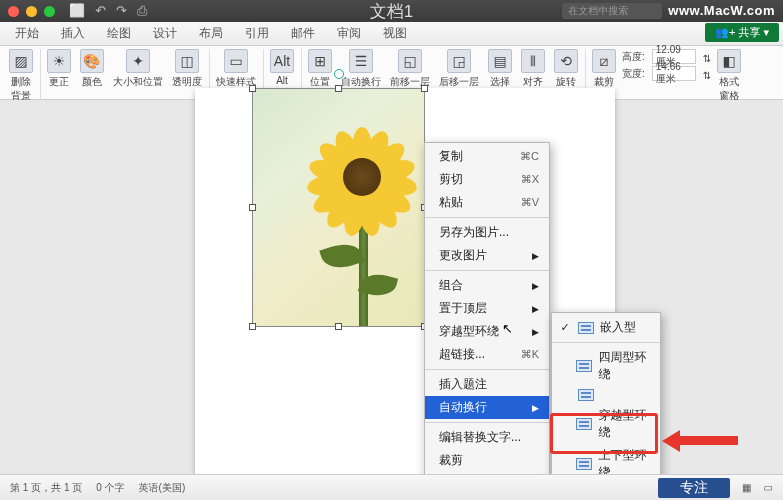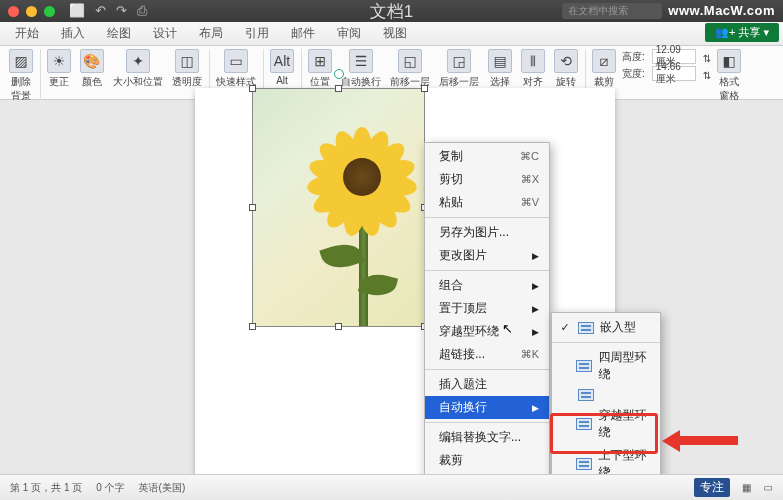--- a/index.html
+++ b/index.html
@@ -65,21 +65,21 @@
     .highlight-box { position: absolute; border: 3px solid #e8352c; border-radius: 3px; pointer-events: none; }
     .hb1 { top: 413px; left: 550px; width: 108px; height: 41px; }
     .arrow-red { position: absolute; top: 432px; left: 662px; width: 76px; height: 18px; }
     .arrow-red::before { content:''; position: absolute; top: 4px; left: 14px; right: 0; height: 9px; background: #e8352c; }
     .arrow-red::after { content:''; position: absolute; left: 0; top: -2px; border-right: 18px solid #e8352c; border-top: 11px solid transparent; border-bottom: 11px solid transparent; }
     
     .cursor { position: absolute; top: 321px; left: 502px; font-size: 13px; color: #000; pointer-events: none; z-index: 100; }
     
     .statusbar { position: absolute; bottom: 0; left: 0; right: 0; height: 26px; background: linear-gradient(#f8f8f8,#e8e8e8); border-top: 1px solid #ccc; display: flex; align-items: center; padding: 0 10px; font-size: 10px; color: #555; gap: 14px; }
     .statusbar .right { margin-left: auto; display: flex; gap: 12px; align-items: center; }
-    .status-toggle { background:#285090; color:#fff; padding:1px 6px; border-radius:2px; font-size:12px; }
+    .status-toggle { background:#285090; color:#fff; padding:1px 22px; border-radius:2px; font-size:14px; }
   </style>
 </head>
 <body>
 
 <div class="titlebar">
   <div class="traffic-lights">
     <div class="tl red"></div>
     <div class="tl yellow"></div>
     <div class="tl green"></div>
   </div>

